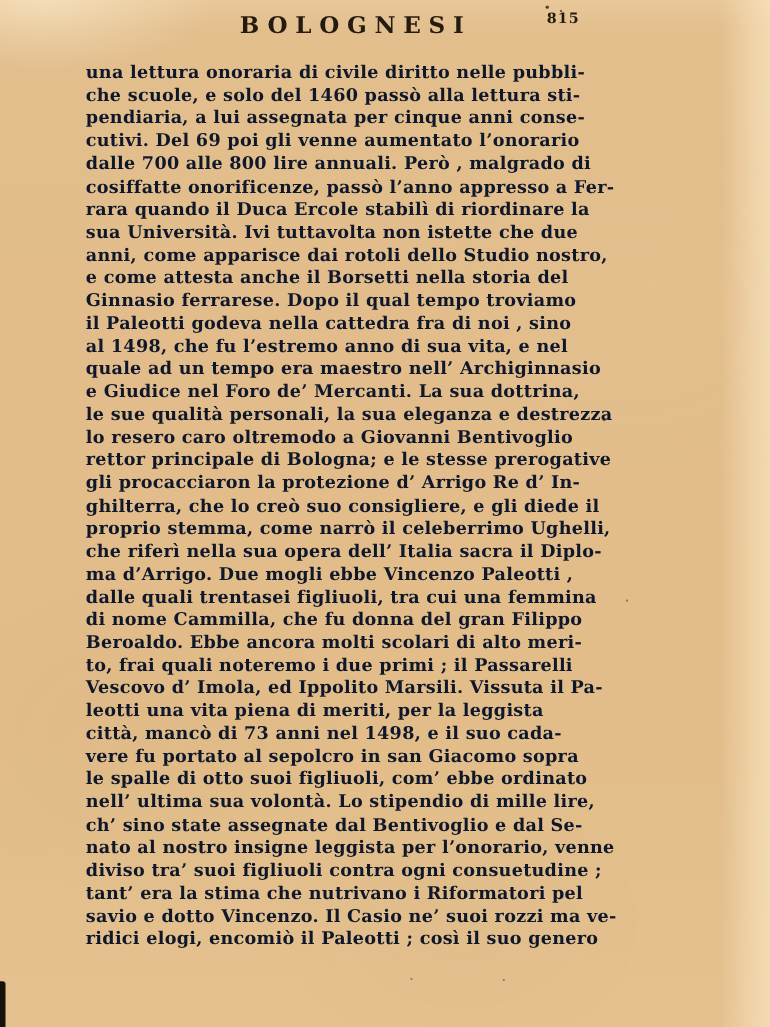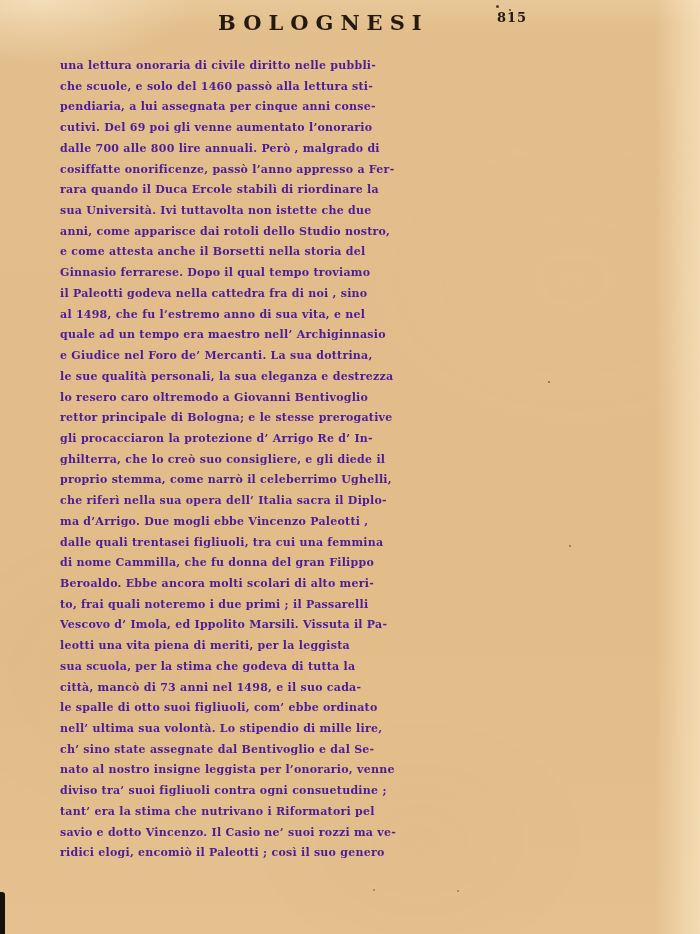--- a/index.html
+++ b/index.html
@@ -27,22 +27,22 @@
   .header-title{
     position:absolute;top:10px;left:218px;
     font-size:21px;font-weight:bold;color:#241a10;
     letter-spacing:7px;white-space:nowrap;
   }
   .page-number{
     position:absolute;top:10px;left:497px;
     font-size:13px;font-weight:bold;color:#241a10;letter-spacing:1px;
   }
   .text-block{
-    position:absolute;left:60px;top:56px;width:477px;
-    color:#4c1d95;font-size:11px;font-weight:bold;letter-spacing:0.25px;
+    position:absolute;left:78px;top:56px;width:477px;
+    color:#0f172a;font-size:16px;font-weight:bold;letter-spacing:0.25px;
   }
   .line{
     height:20.72px;line-height:20.72px;white-space:nowrap;
     text-align:justify;text-align-last:justify;
     
   }
   .line::after{content:"";display:inline-block;width:100%;}
   .speck{position:absolute;border-radius:50%;background:rgba(55,40,22,0.85);}
   .edge-artifact{
     position:absolute;left:0;top:892px;width:5px;height:42px;
@@ -81,22 +81,22 @@
     <div class="line">ghilterra, che lo creò suo consigliere, e gli diede il</div>
     <div class="line">proprio stemma, come narrò il celeberrimo Ughelli,</div>
     <div class="line">che riferì nella sua opera dell’ Italia sacra il Diplo-</div>
     <div class="line">ma d’Arrigo. Due mogli ebbe Vincenzo Paleotti ,</div>
     <div class="line">dalle quali trentasei figliuoli, tra cui una femmina</div>
     <div class="line">di nome Cammilla, che fu donna del gran Filippo</div>
     <div class="line">Beroaldo. Ebbe ancora molti scolari di alto meri-</div>
     <div class="line">to, frai quali noteremo i due primi ; il Passarelli</div>
     <div class="line">Vescovo d’ Imola, ed Ippolito Marsili. Vissuta il Pa-</div>
     <div class="line">leotti una vita piena di meriti, per la leggista</div>
-    <div class="line">sua scuola, per la stima che godeva di tutta la</div>
     <div class="line">città, mancò di 73 anni nel 1498, e il suo cada-</div>
+    <div class="line">vere fu portato al sepolcro in san Giacomo sopra</div>
     <div class="line">le spalle di otto suoi figliuoli, com’ ebbe ordinato</div>
     <div class="line">nell’ ultima sua volontà. Lo stipendio di mille lire,</div>
     <div class="line">ch’ sino state assegnate dal Bentivoglio e dal Se-</div>
     <div class="line">nato al nostro insigne leggista per l’onorario, venne</div>
     <div class="line">diviso tra’ suoi figliuoli contra ogni consuetudine ;</div>
     <div class="line">tant’ era la stima che nutrivano i Riformatori pel</div>
     <div class="line">savio e dotto Vincenzo. Il Casio ne’ suoi rozzi ma ve-</div>
     <div class="line">ridici elogi, encomiò il Paleotti ; così il suo genero</div>
   </div>
 

